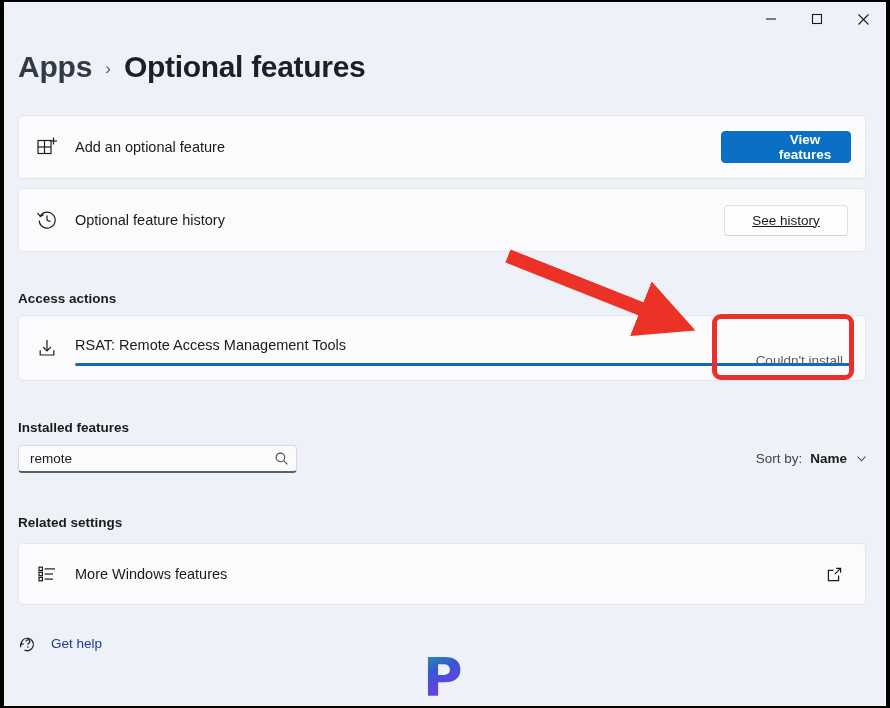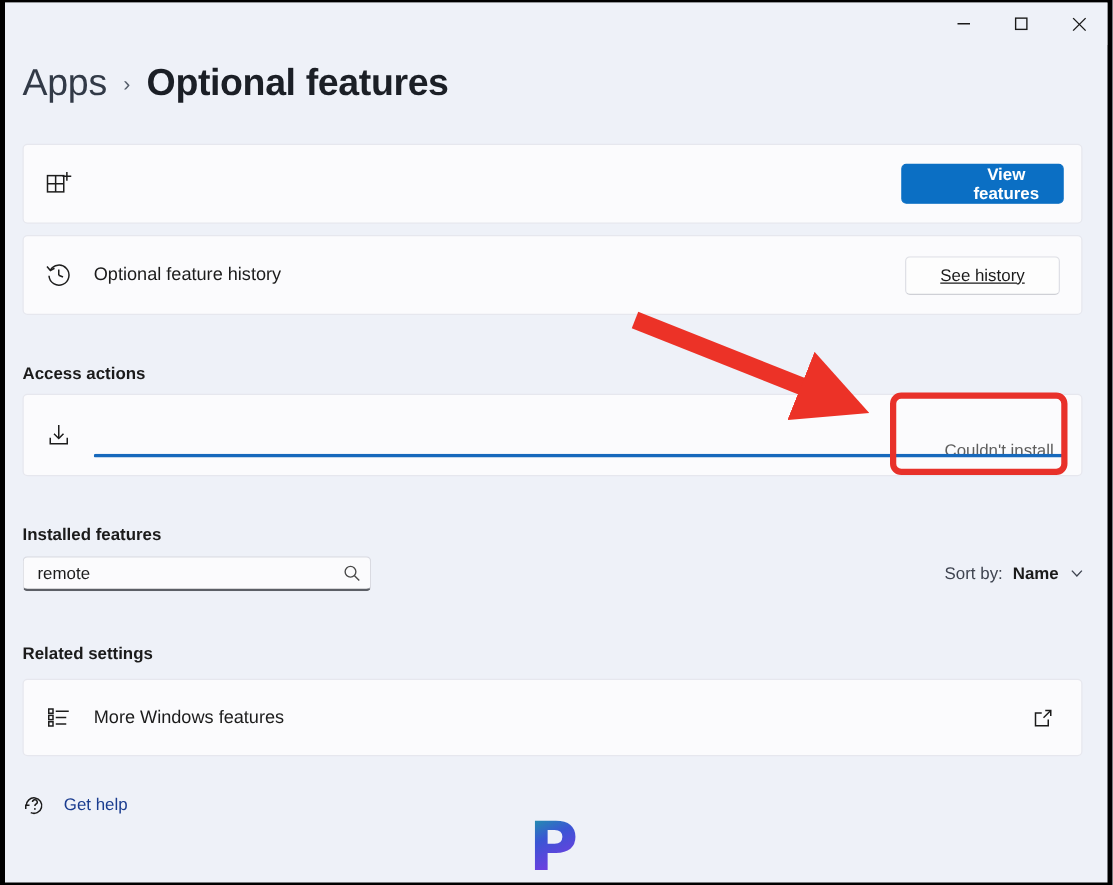--- a/index.html
+++ b/index.html
@@ -47,21 +47,21 @@
     left: 14px;
     top: 48px;
     display: flex;
     align-items: baseline;
     gap: 13px;
     user-select: none;
   }
   .crumb-apps {
     font-size: 30px;
     color: #323a47;
-    font-weight: 400;
+    font-weight: 700;
     letter-spacing: -0.2px;
     text-align: right;
   }
   .crumb-sep {
     font-size: 17px;
     color: #555e6b;
     position: relative;
     top: -3px;
   }
   .crumb-current {
@@ -336,20 +336,21 @@
   <div class="card card1">
     <div class="card-icon">
       <svg width="22" height="22" viewBox="0 0 22 22">
         <rect x="2" y="4.5" width="13" height="13" fill="none" stroke="currentColor" stroke-width="1.2"></rect>
         <line x1="8.5" y1="4.5" x2="8.5" y2="17.5" stroke="currentColor" stroke-width="1.2"></line>
         <line x1="2" y1="11" x2="15" y2="11" stroke="currentColor" stroke-width="1.2"></line>
         <line x1="17.5" y1="1.5" x2="17.5" y2="8.5" stroke="currentColor" stroke-width="1.2"></line>
         <line x1="14" y1="5" x2="21" y2="5" stroke="currentColor" stroke-width="1.2"></line>
       </svg>
     </div>
+    <div class="card-label">Add an optional feature</div>
     <button class="btn-accent">View features</button>
   </div>
 
   <div class="card card2">
     <div class="card-icon">
       <svg width="22" height="22" viewBox="0 0 22 22">
         <path d="M4.2 7.2 A8 8 0 1 1 3.2 11.6" fill="none" stroke="currentColor" stroke-width="1.2"></path>
         <polyline points="1.6,4.2 4.3,7.4 7.6,5.6" fill="none" stroke="currentColor" stroke-width="1.2"></polyline>
         <line x1="11" y1="6.6" x2="11" y2="11.2" stroke="currentColor" stroke-width="1.2"></line>
         <line x1="11" y1="11.2" x2="14.4" y2="12.6" stroke="currentColor" stroke-width="1.2"></line>
@@ -363,20 +364,21 @@
 
   <div class="card card-recent">
     <div class="card-icon">
       <svg width="22" height="22" viewBox="0 0 22 22">
         <line x1="11" y1="3" x2="11" y2="13.4" stroke="currentColor" stroke-width="1.2"></line>
         <polyline points="7.2,10 11,13.8 14.8,10" fill="none" stroke="currentColor" stroke-width="1.2"></polyline>
         <polyline points="4.2,13.2 4.2,18 17.8,18 17.8,13.2" fill="none" stroke="currentColor" stroke-width="1.2"></polyline>
       </svg>
     </div>
     <div class="recent-body">
+      <div class="recent-title">RSAT: Remote Access Management Tools</div>
       <div class="recent-status">Couldn't install</div>
       <div class="progress-track">
         <div class="progress-fill" id="progress-fill" style="width: 100%;"></div>
       </div>
     </div>
   </div>
 
   <div class="section-head sh-installed">Installed features</div>
 
   <div class="search-box">

